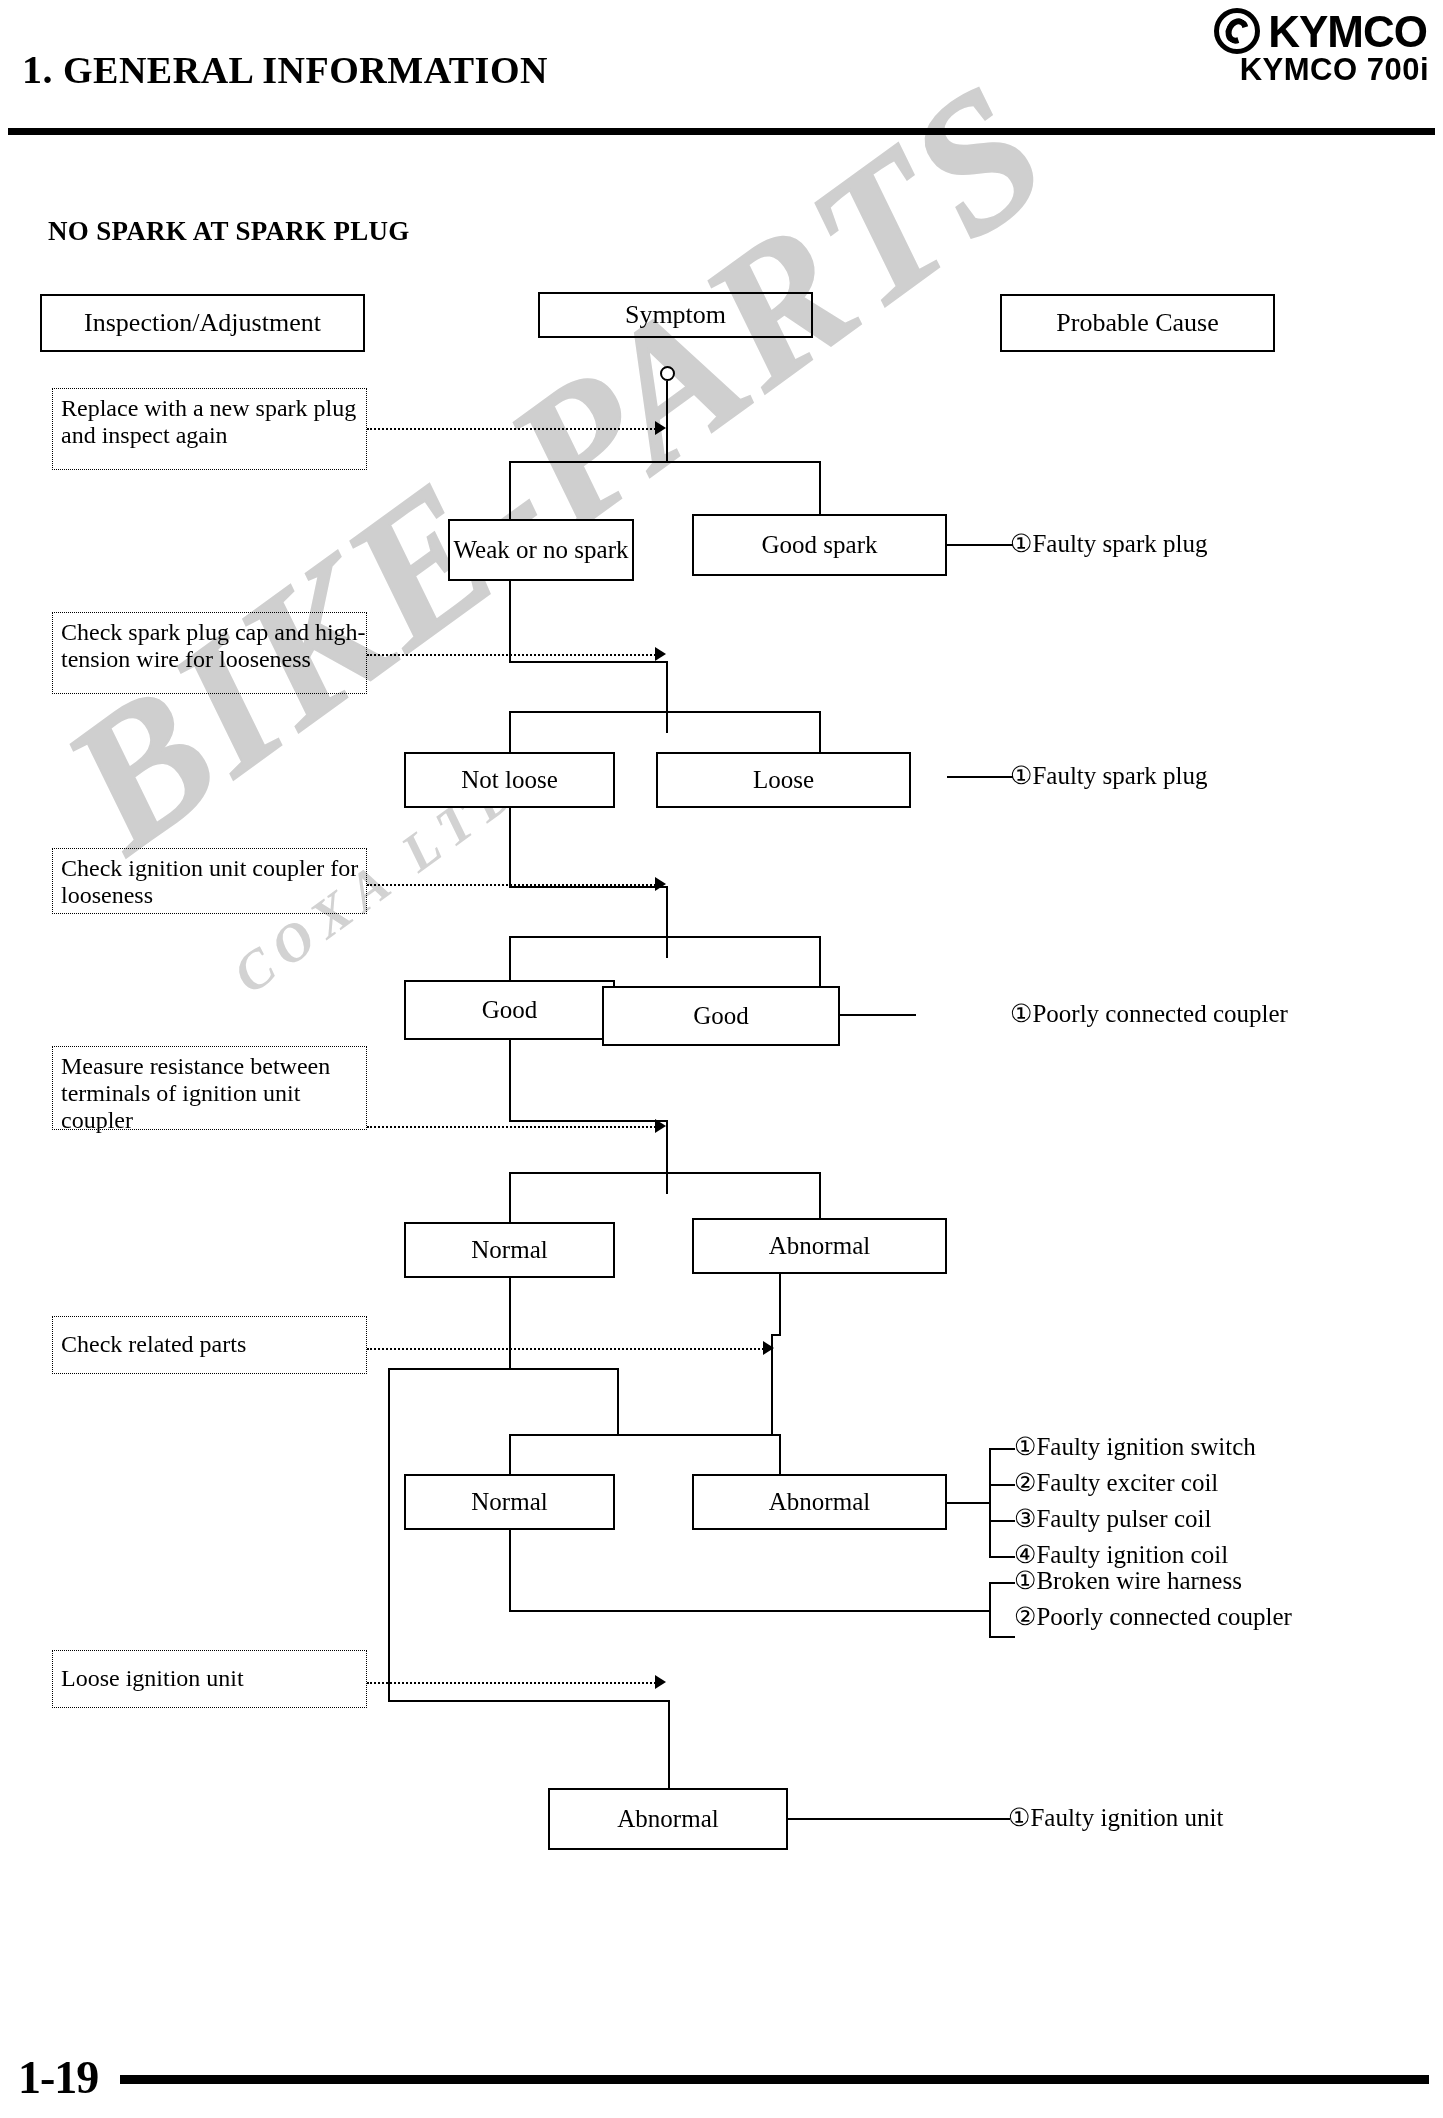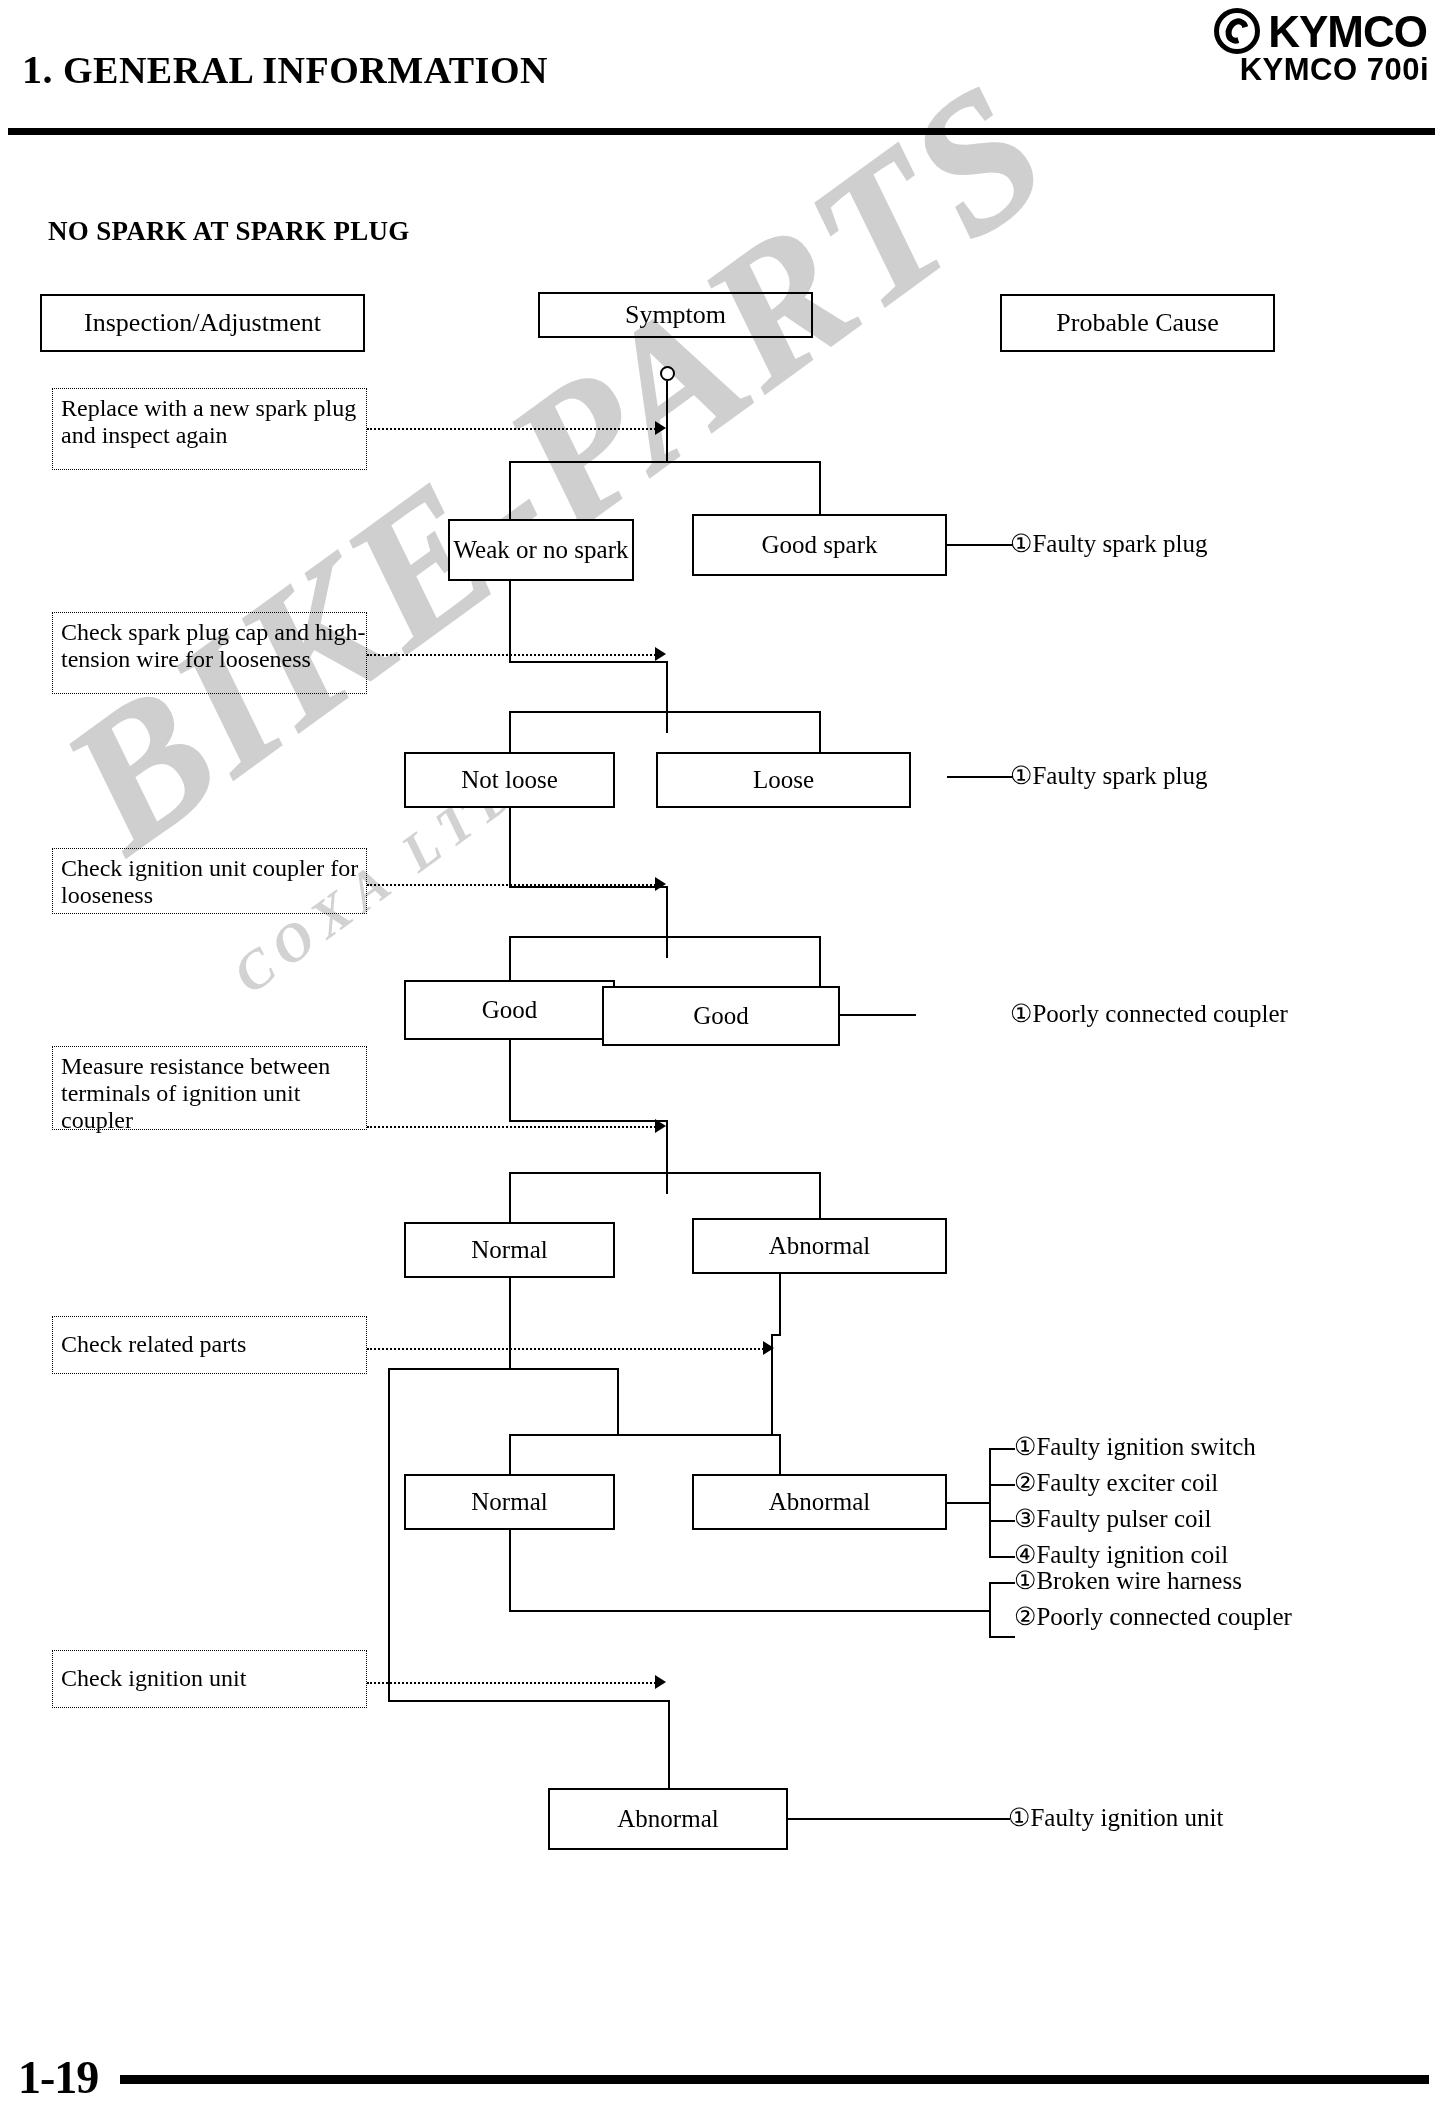--- a/index.html
+++ b/index.html
@@ -141,21 +141,21 @@
 
   <div class="hbox" style="left:40px;top:294px;width:325px;height:58px;">Inspection/Adjustment</div>
   <div class="hbox" style="left:538px;top:292px;width:275px;height:46px;">Symptom</div>
   <div class="hbox" style="left:1000px;top:294px;width:275px;height:58px;">Probable Cause</div>
 
   <div class="ibox" style="left:52px;top:388px;width:315px;height:82px;">Replace with a new spark plug and inspect again</div>
   <div class="ibox" style="left:52px;top:612px;width:315px;height:82px;">Check spark plug cap and high-tension wire for looseness</div>
   <div class="ibox" style="left:52px;top:848px;width:315px;height:66px;">Check ignition unit coupler for looseness</div>
   <div class="ibox" style="left:52px;top:1046px;width:315px;height:84px;">Measure resistance between terminals of ignition unit coupler</div>
   <div class="ibox" style="left:52px;top:1316px;width:315px;height:58px;padding-top:14px;">Check related parts</div>
-  <div class="ibox" style="left:52px;top:1650px;width:315px;height:58px;padding-top:14px;">Check ignition unit</div>
+  <div class="ibox" style="left:52px;top:1650px;width:315px;height:58px;padding-top:14px;">Loose ignition unit</div>
 
   <div class="dotted" style="left:367px;top:428px;width:296px;"></div>
   <div class="arrow" style="left:655px;top:421px;"></div>
 
   <div class="dotted" style="left:367px;top:654px;width:296px;"></div>
   <div class="arrow" style="left:655px;top:647px;"></div>
 
   <div class="dotted" style="left:367px;top:884px;width:296px;"></div>
   <div class="arrow" style="left:655px;top:877px;"></div>
 

